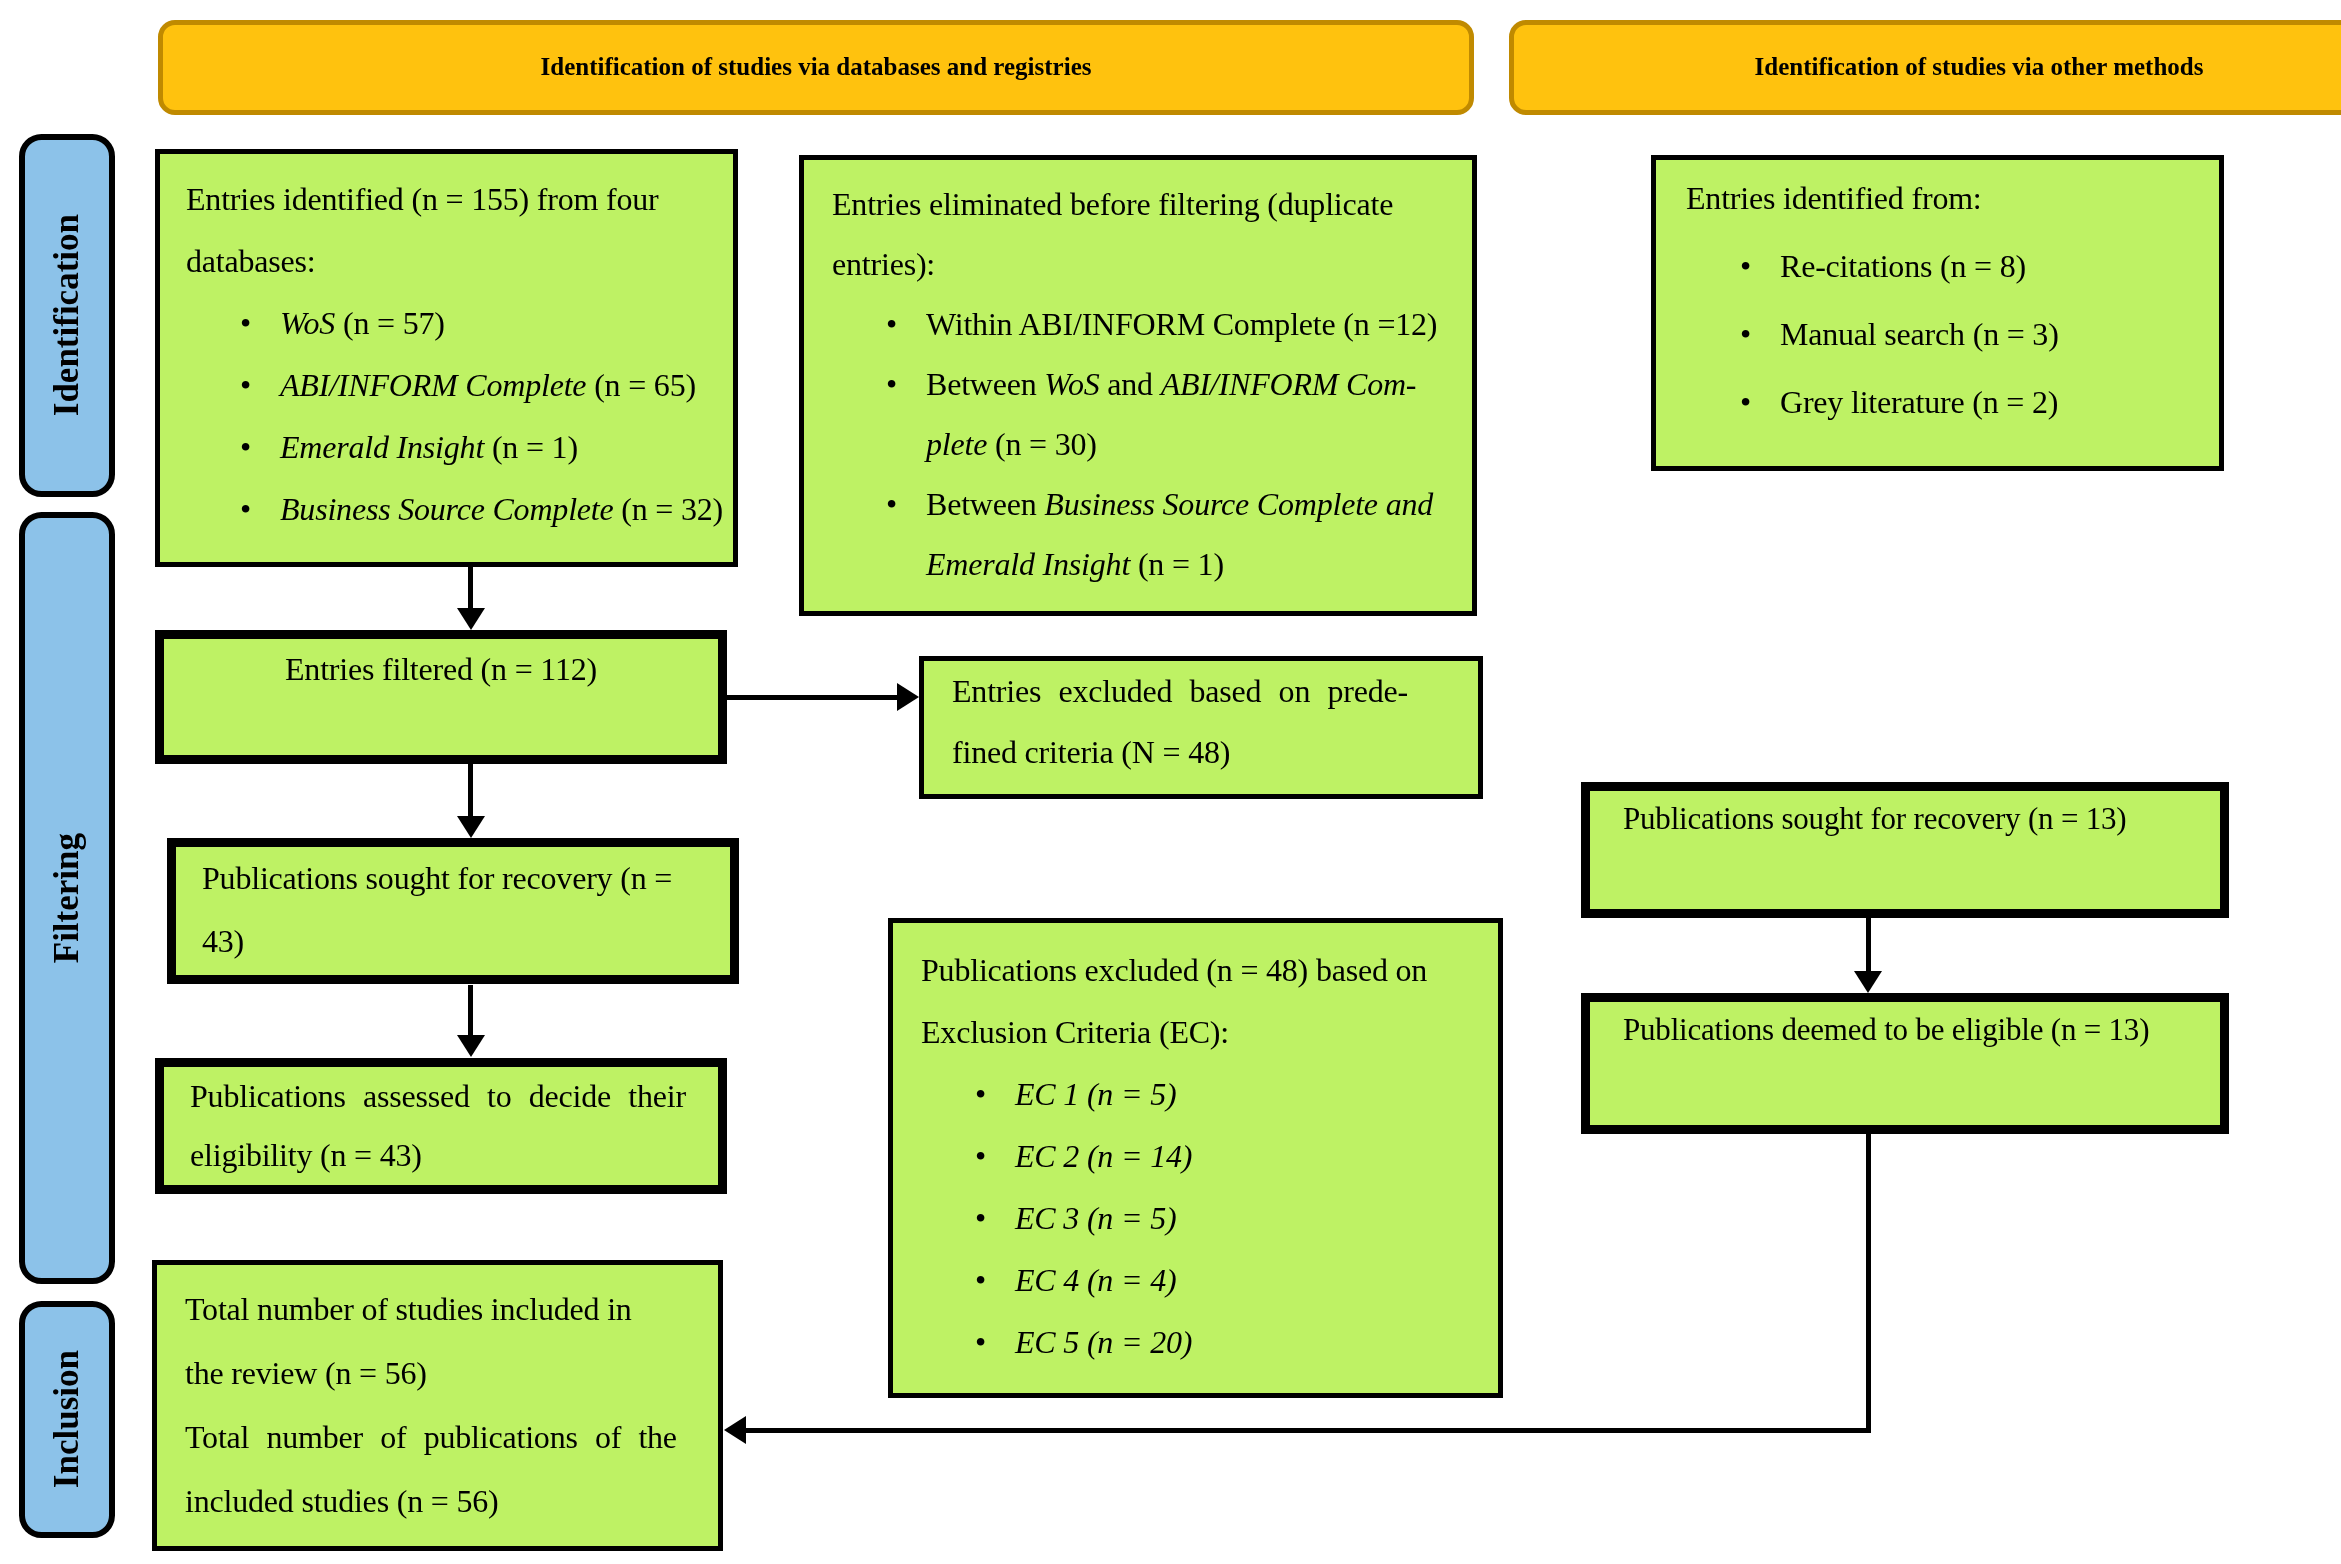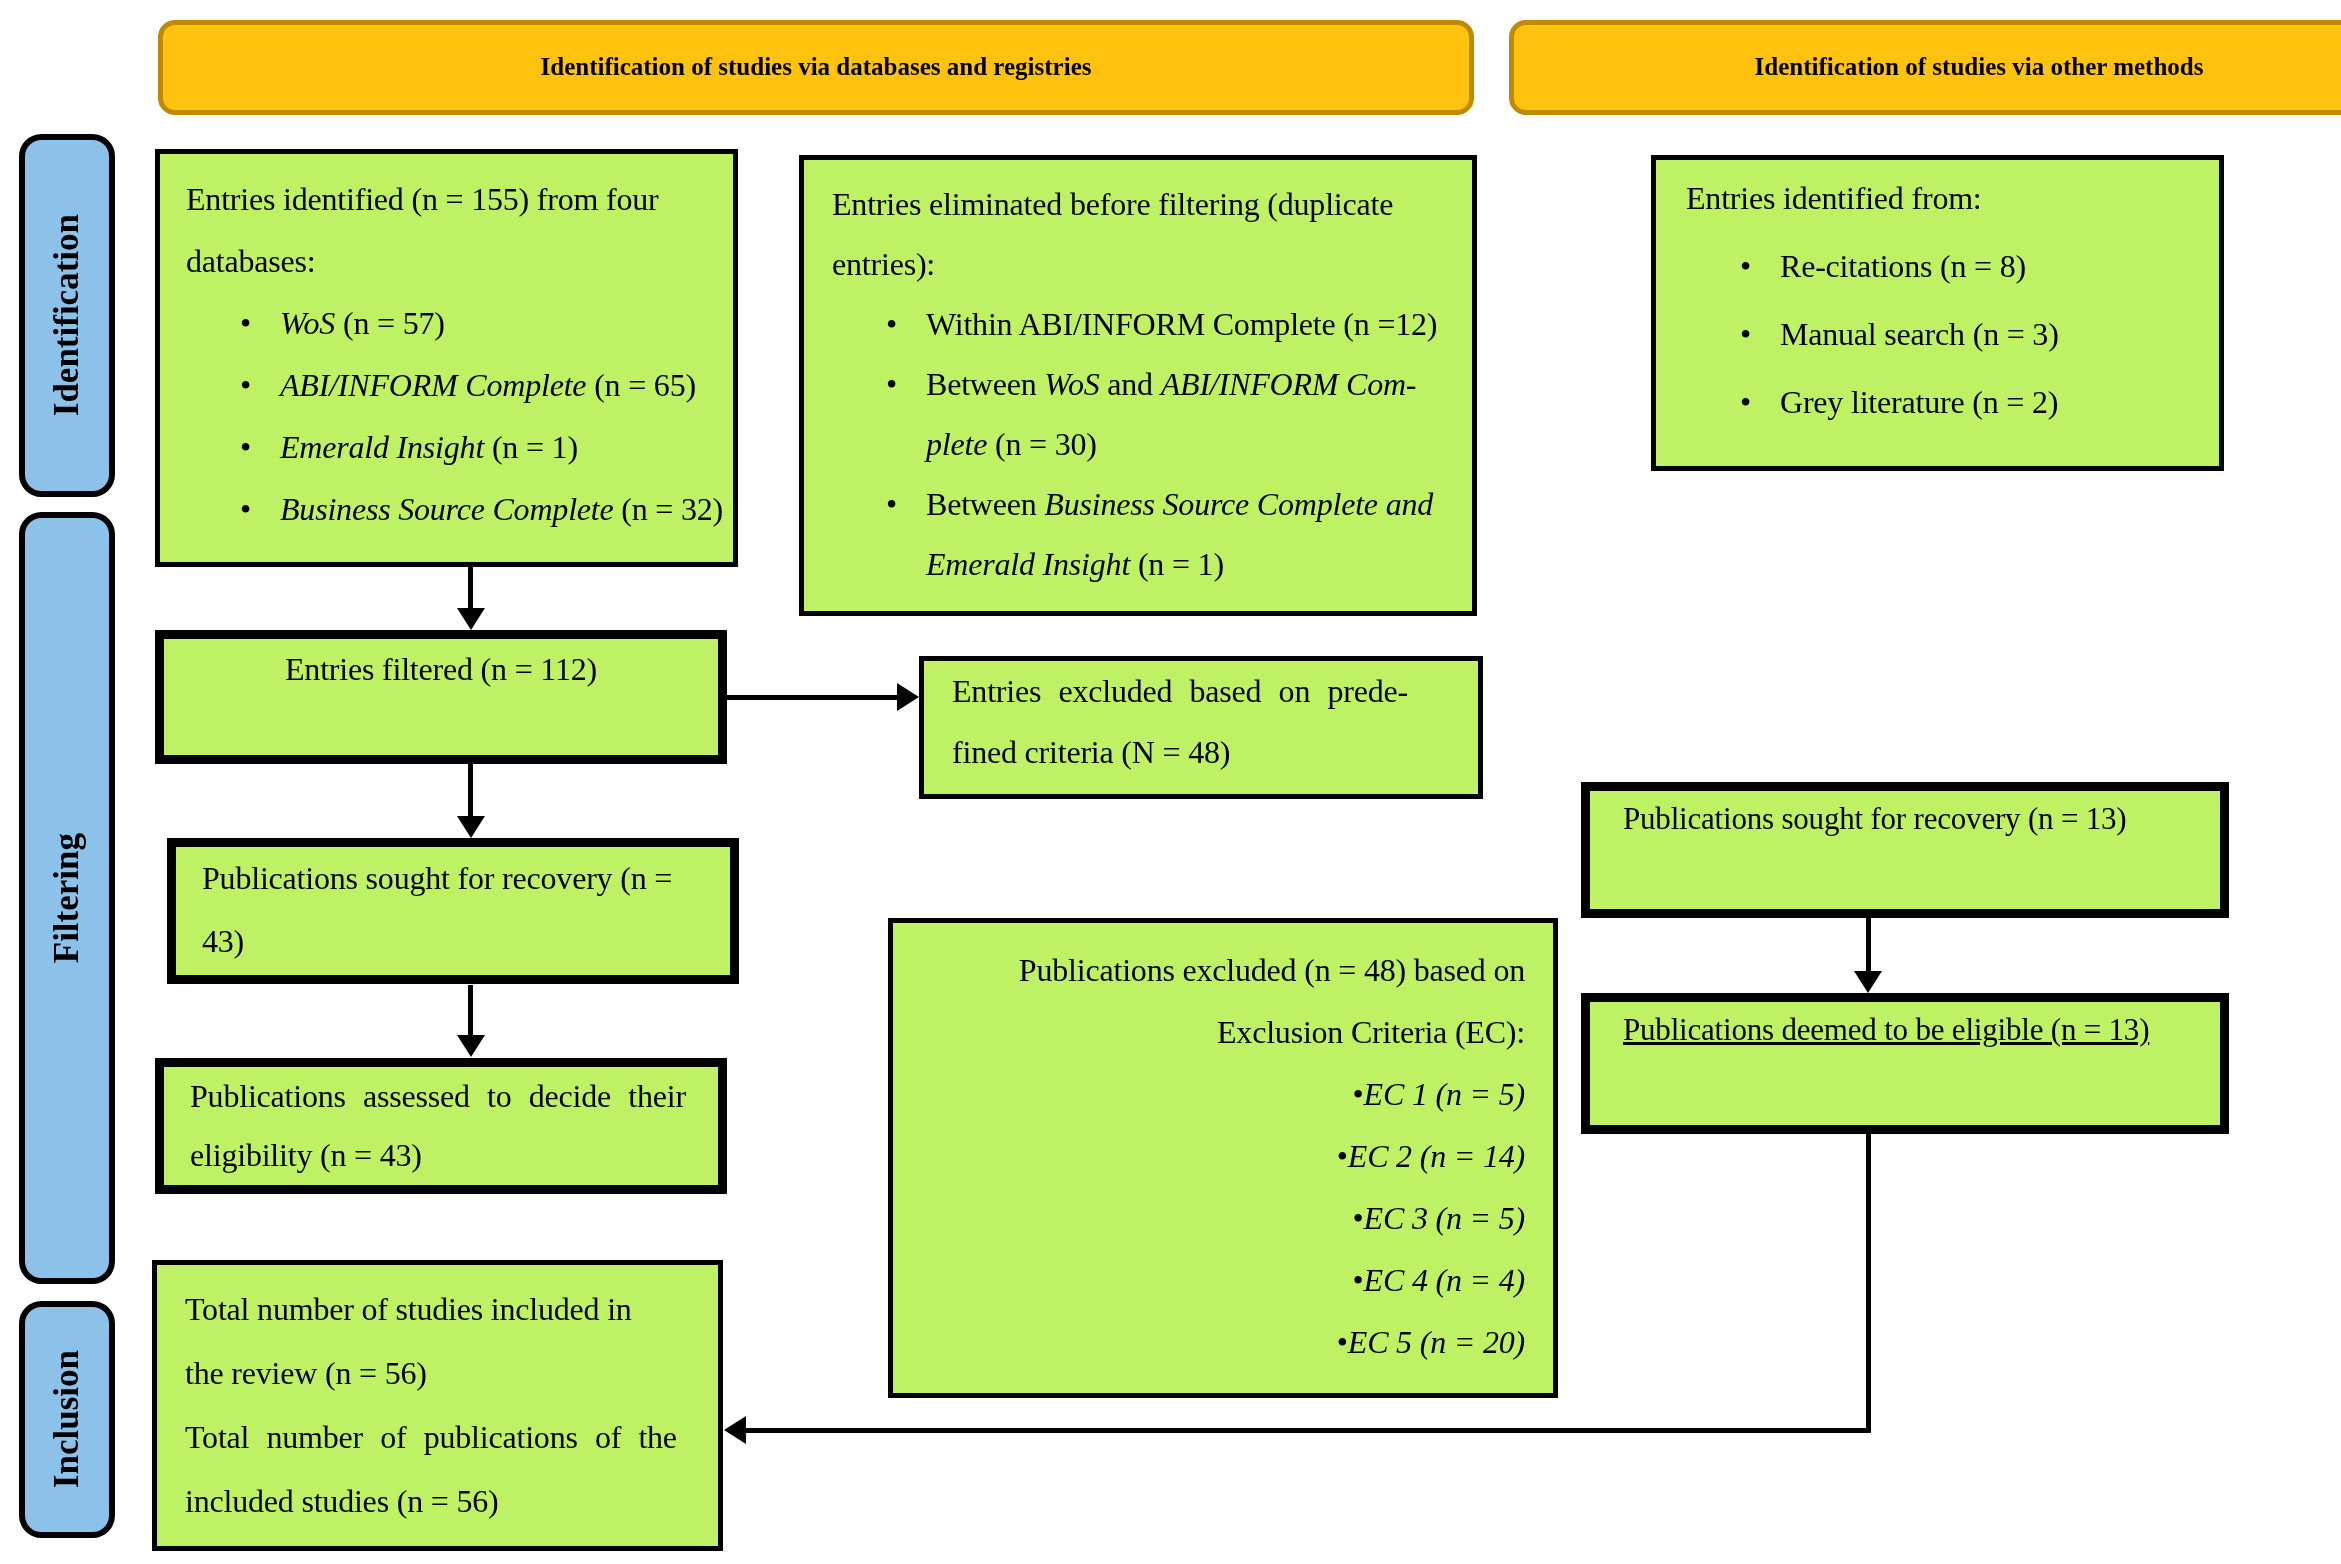--- a/index.html
+++ b/index.html
@@ -35,23 +35,23 @@
   .tline.spread{word-spacing:9.4px;}
   .dot{display:inline-block;width:40px;}
 
   #box-identified{left:155px;top:149px;width:583px;height:418px;padding:14px 26px;line-height:62px;}
   #box-eliminated{left:799px;top:155px;width:678px;height:461px;padding:14px 28px;line-height:60px;}
   #box-other-identified{left:1651px;top:155px;width:573px;height:316px;padding:4px 30px;line-height:68px;}
   #box-filtered{left:155px;top:630px;width:572px;height:134px;line-height:61px;}
   #box-excluded{left:919px;top:656px;width:564px;height:143px;padding:0 28px;line-height:61px;}
   #box-sought-db{left:167px;top:838px;width:572px;height:146px;padding:0 26px;line-height:63px;}
   #box-assessed{left:155px;top:1058px;width:572px;height:136px;padding:0 26px;line-height:59px;}
-  #box-ec{left:888px;top:918px;width:670px;height:480px;padding:16.4px 28px;line-height:62px;text-align:right;}
+  #box-ec{left:888px;top:918px;width:615px;height:480px;padding:16.4px 28px;line-height:62px;}
   #box-sought-other{left:1581px;top:782px;width:648px;height:136px;padding:0 33px;line-height:56px;font-size:31px;}
-  #box-deemed{left:1581px;top:993px;width:648px;height:141px;padding:0 33px;line-height:56px;font-size:31px;text-decoration:underline;}
+  #box-deemed{left:1581px;top:993px;width:648px;height:141px;padding:0 33px;line-height:56px;font-size:31px;}
   #box-total{left:152px;top:1260px;width:571px;height:291px;padding:11.7px 28px;line-height:64px;}
 
   
   .aline{position:absolute;background:#000;}
   .ahead{position:absolute;width:0;height:0;}
   .ahead.down{border-left:14px solid transparent;border-right:14px solid transparent;border-top:22.5px solid #000;}
   .ahead.right{border-top:14px solid transparent;border-bottom:14px solid transparent;border-left:22.5px solid #000;}
   .ahead.left{border-top:14px solid transparent;border-bottom:14px solid transparent;border-right:22.5px solid #000;}
 </style>
 </head>

